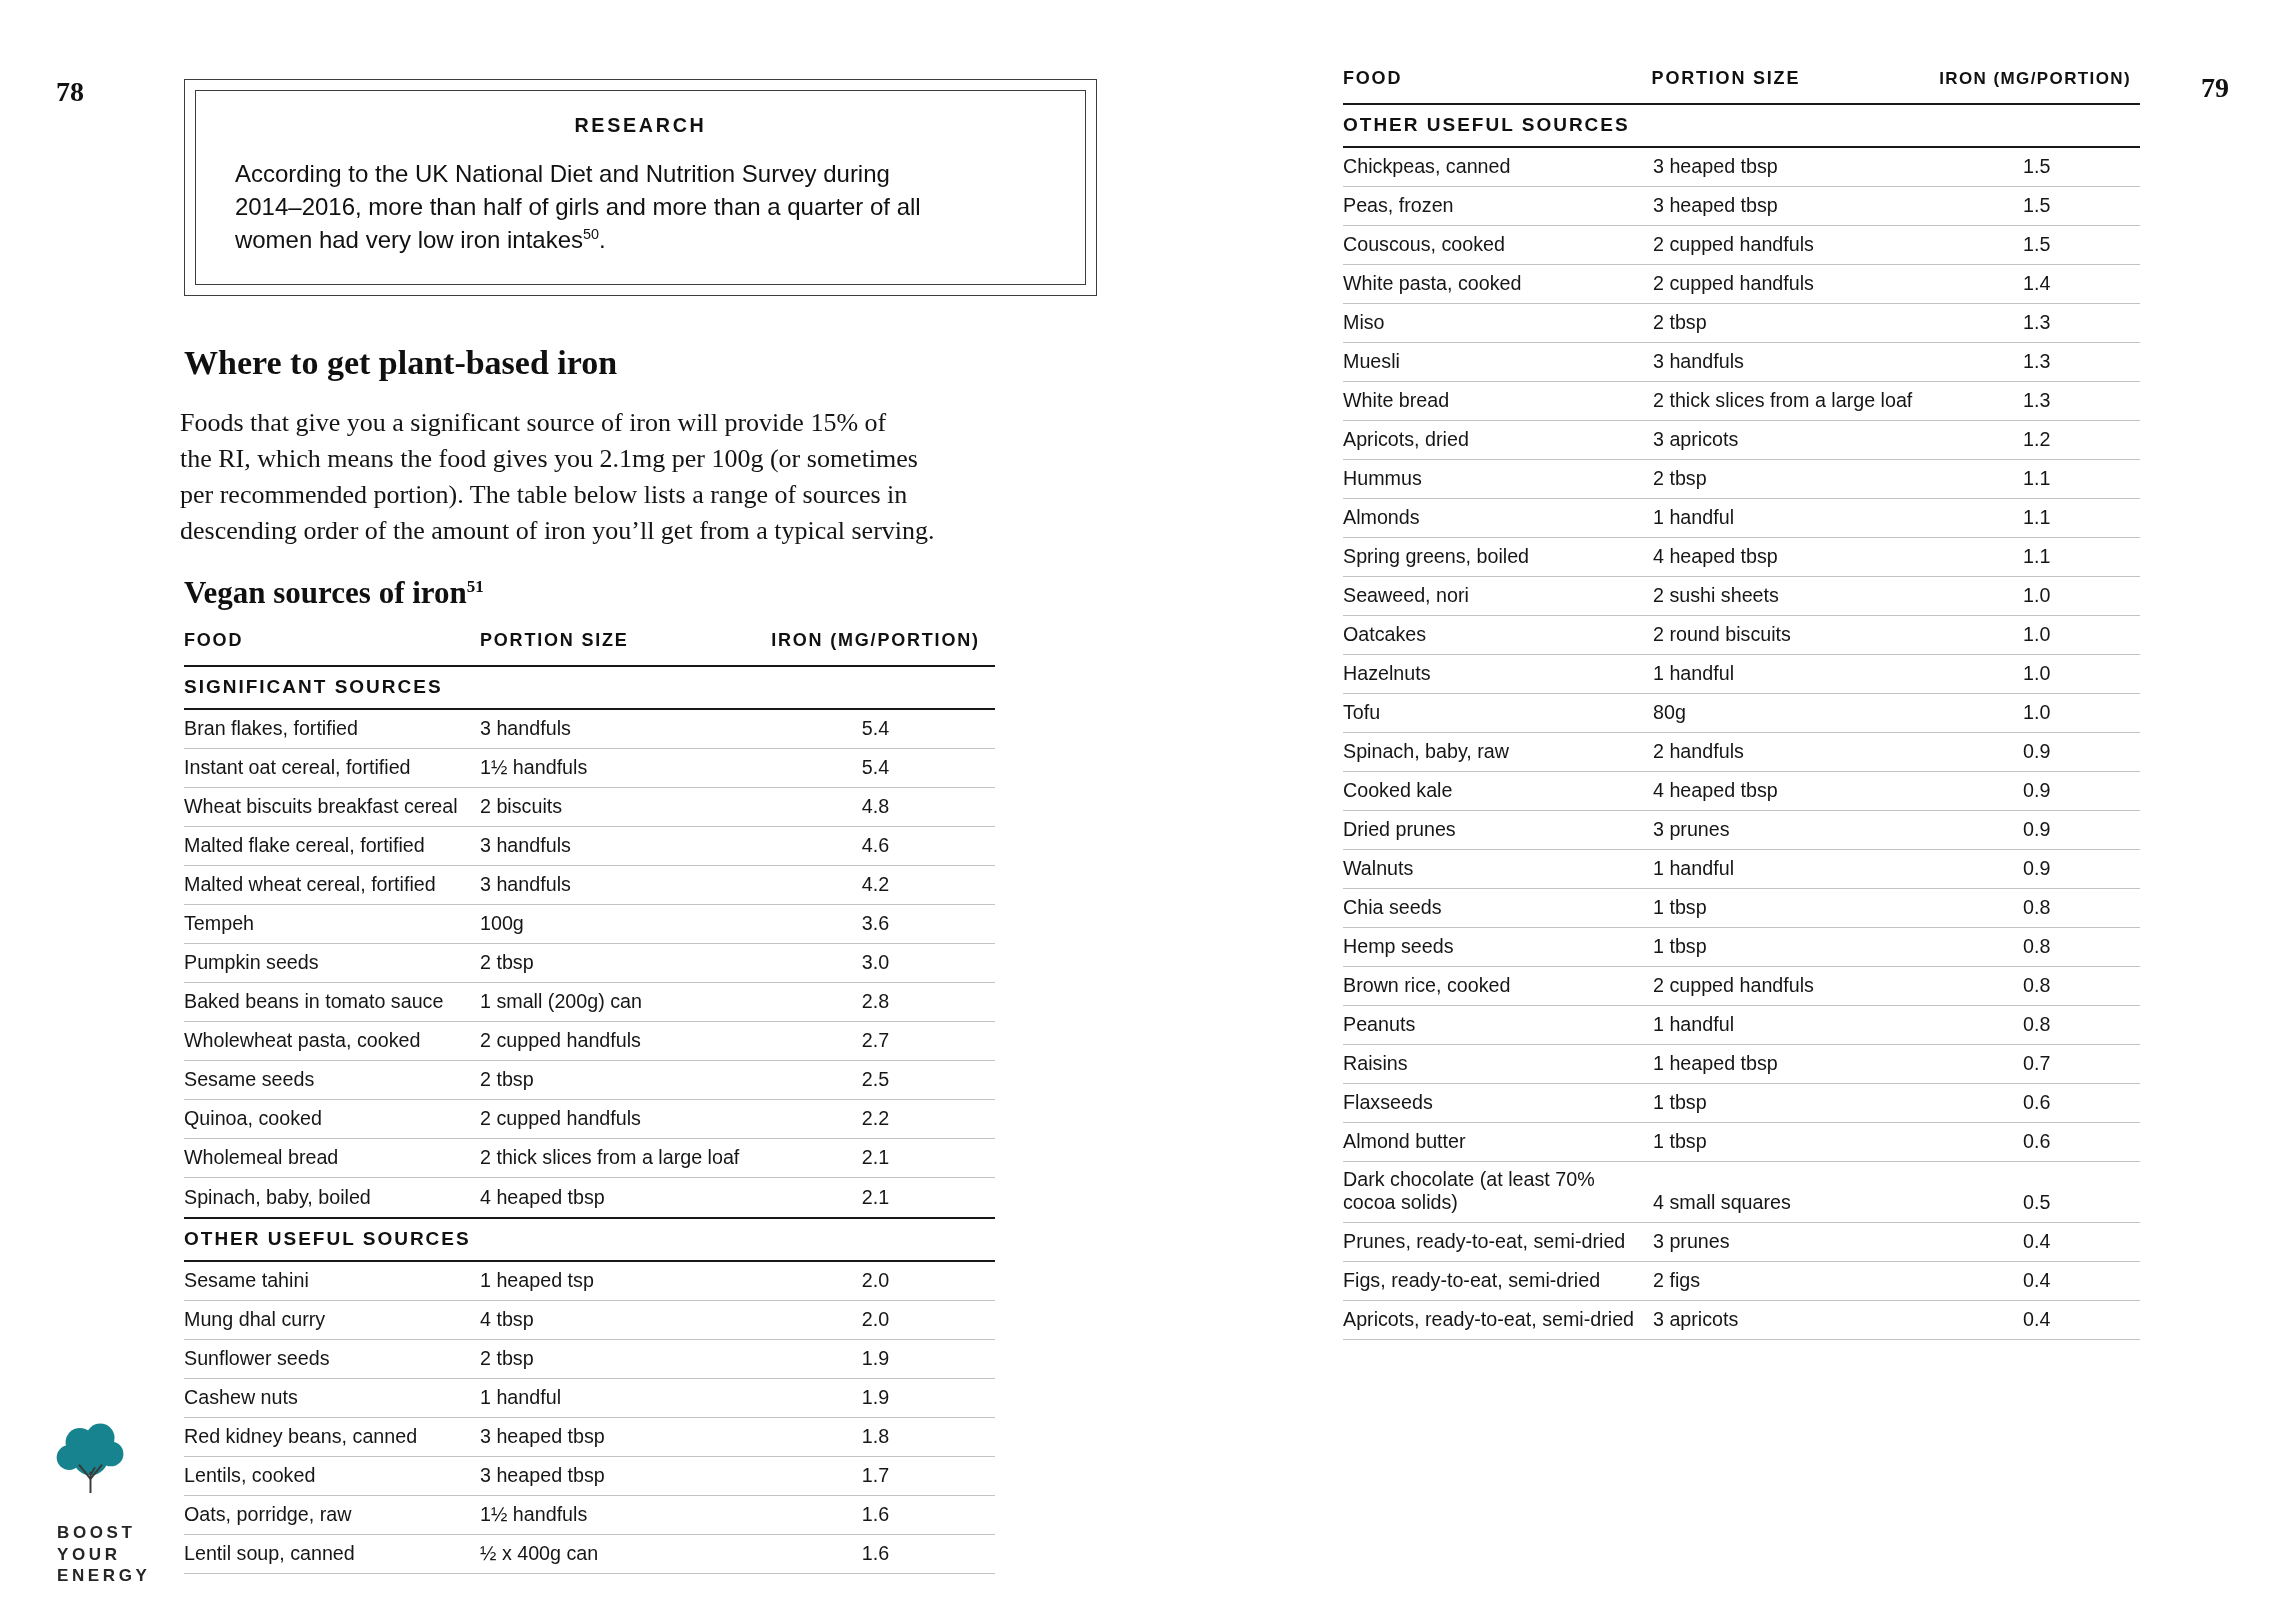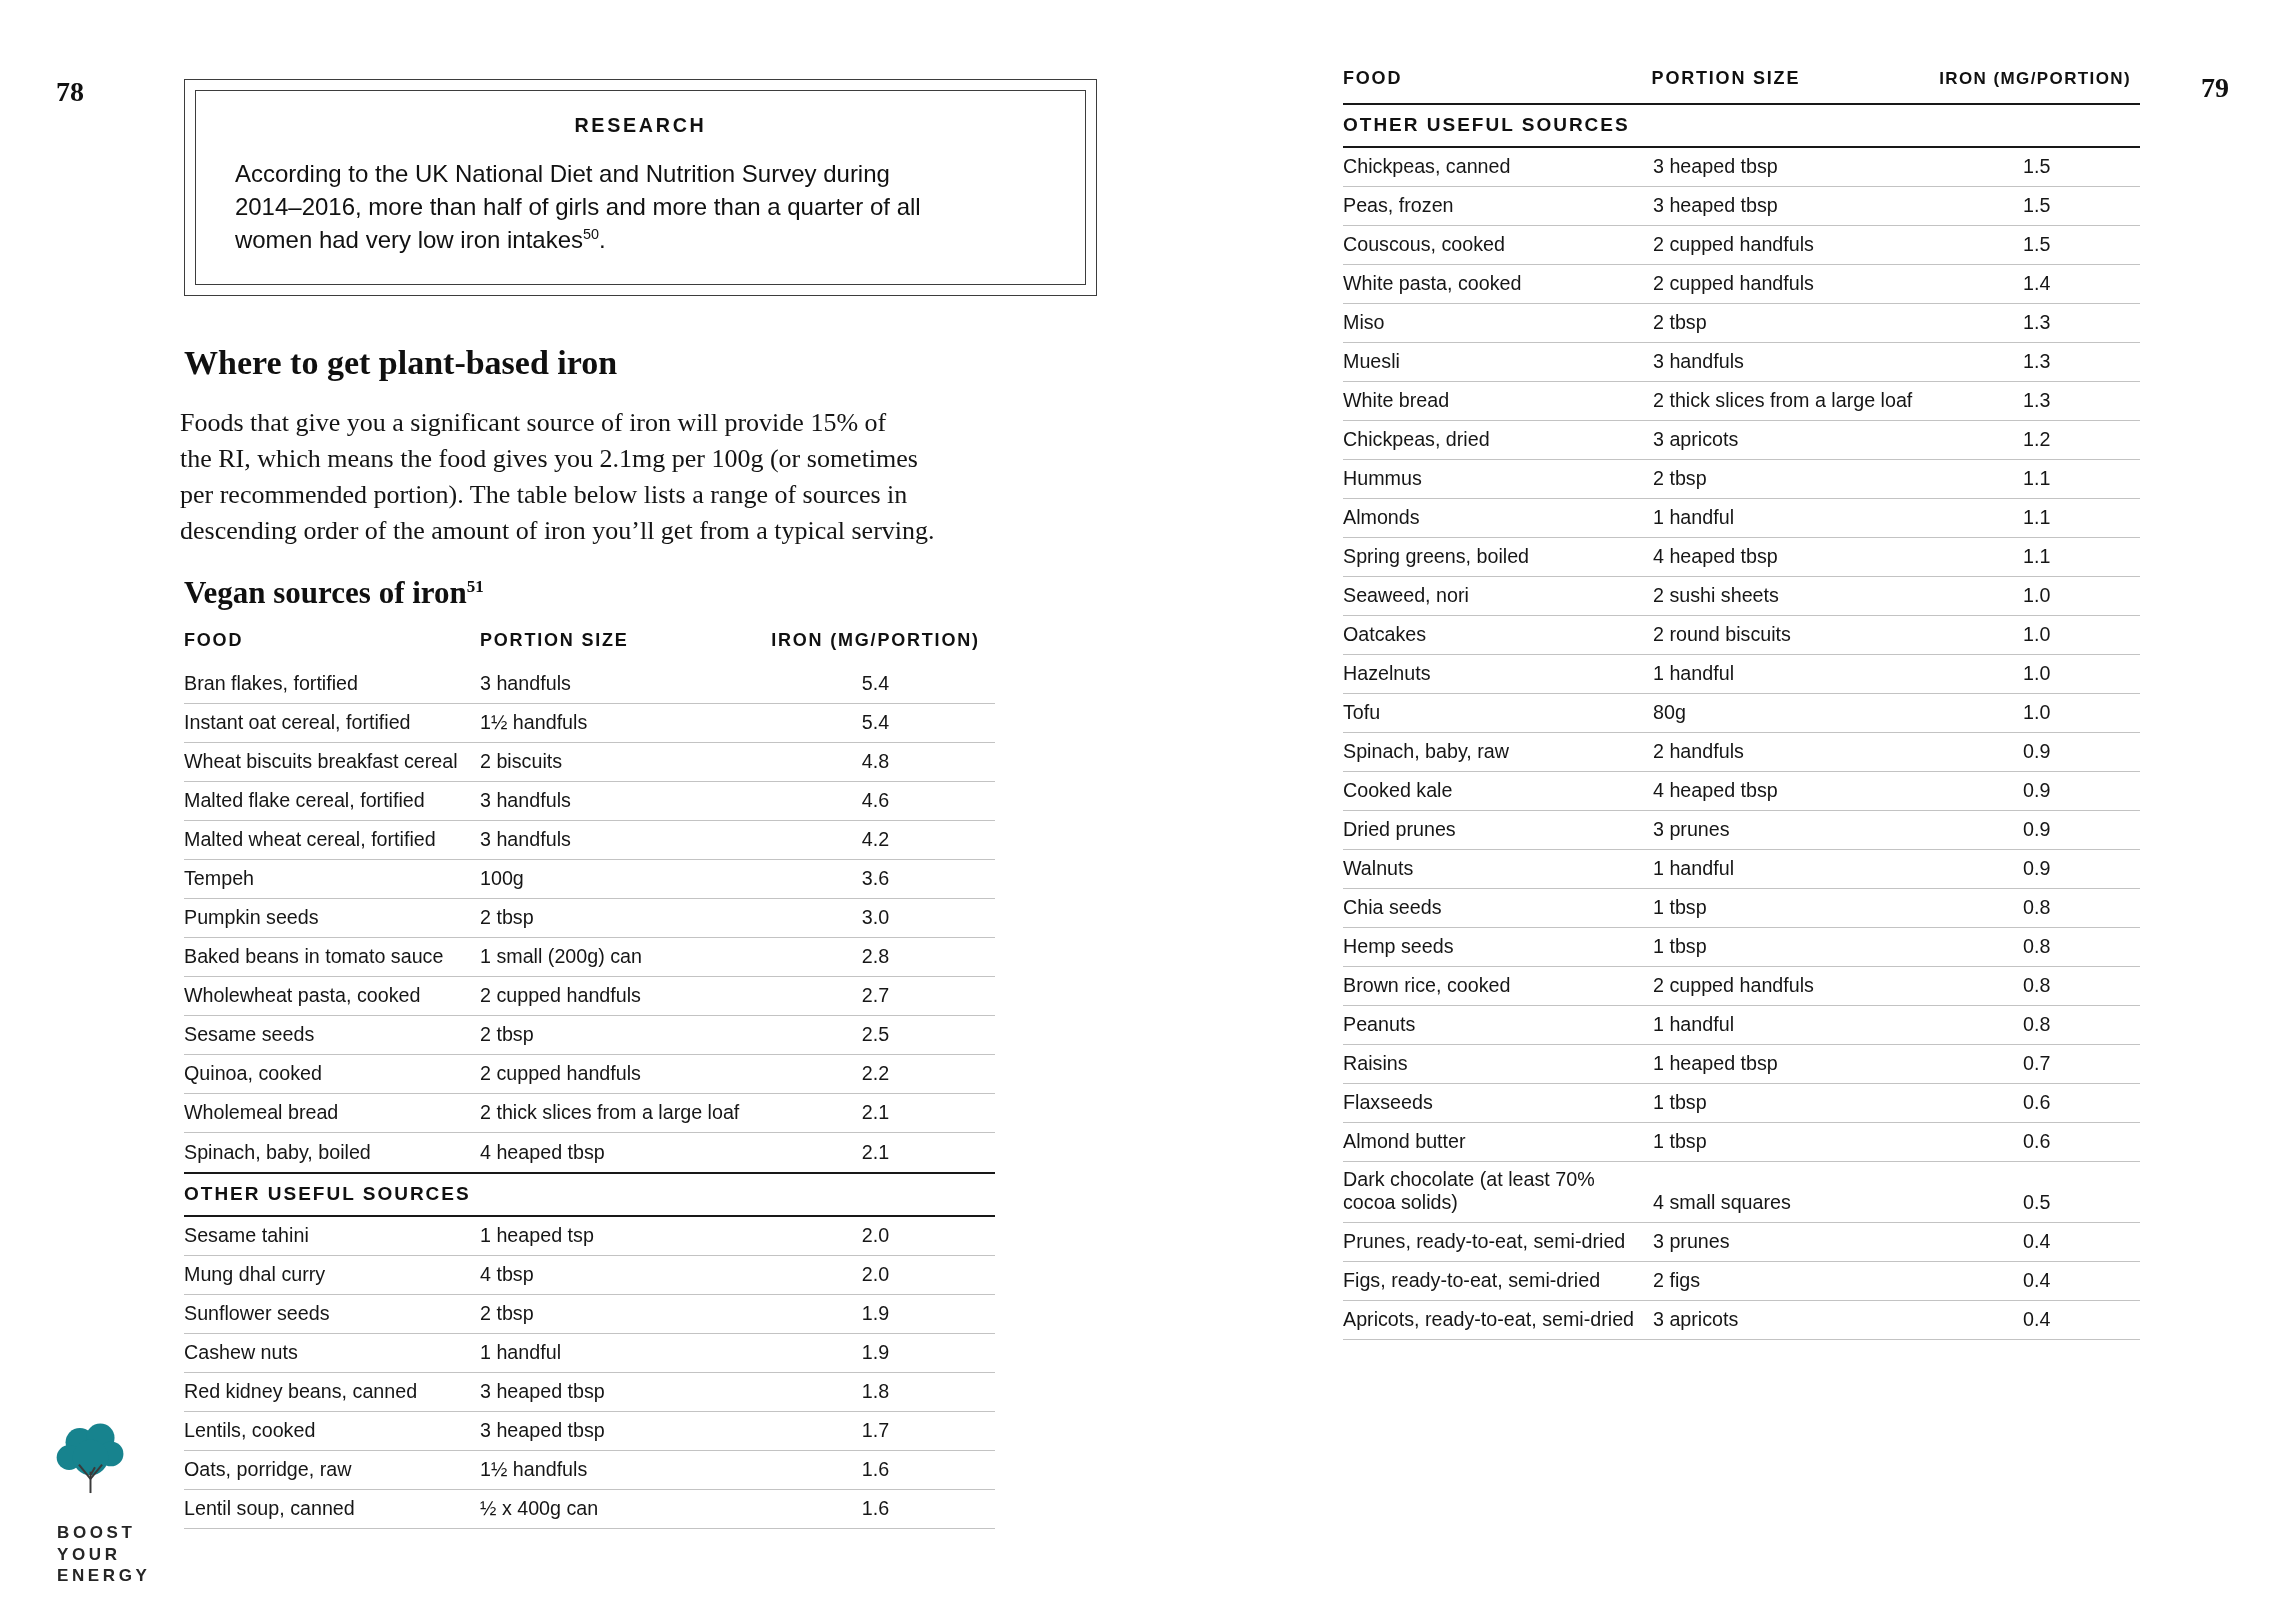--- a/index.html
+++ b/index.html
@@ -90,20 +90,21 @@
   <div class="h-serif table-title">
     <span>Vegan sources of iron</span><sup>51</sup>
   </div>
 
   <div class="ptable t-left">
       <div class="thead">
         <span class="c c0">FOOD</span>
         <span class="c c1">PORTION SIZE</span>
         <span class="c c2">IRON (MG/PORTION)</span>
       </div>
+      <div class="sechead">SIGNIFICANT SOURCES</div>
       <div class="trow">
         <span class="c c0">Bran flakes, fortified</span>
         <span class="c c1">3 handfuls</span>
         <span class="c c2">5.4</span>
       </div>
       <div class="trow">
         <span class="c c0">Instant oat cereal, fortified</span>
         <span class="c c1">1½ handfuls</span>
         <span class="c c2">5.4</span>
       </div>
@@ -241,21 +242,21 @@
         <span class="c c0">Muesli</span>
         <span class="c c1">3 handfuls</span>
         <span class="c c2">1.3</span>
       </div>
       <div class="trow">
         <span class="c c0">White bread</span>
         <span class="c c1">2 thick slices from a large loaf</span>
         <span class="c c2">1.3</span>
       </div>
       <div class="trow">
-        <span class="c c0">Chickpeas, dried</span>
+        <span class="c c0">Apricots, dried</span>
         <span class="c c1">3 apricots</span>
         <span class="c c2">1.2</span>
       </div>
       <div class="trow">
         <span class="c c0">Hummus</span>
         <span class="c c1">2 tbsp</span>
         <span class="c c2">1.1</span>
       </div>
       <div class="trow">
         <span class="c c0">Almonds</span>

